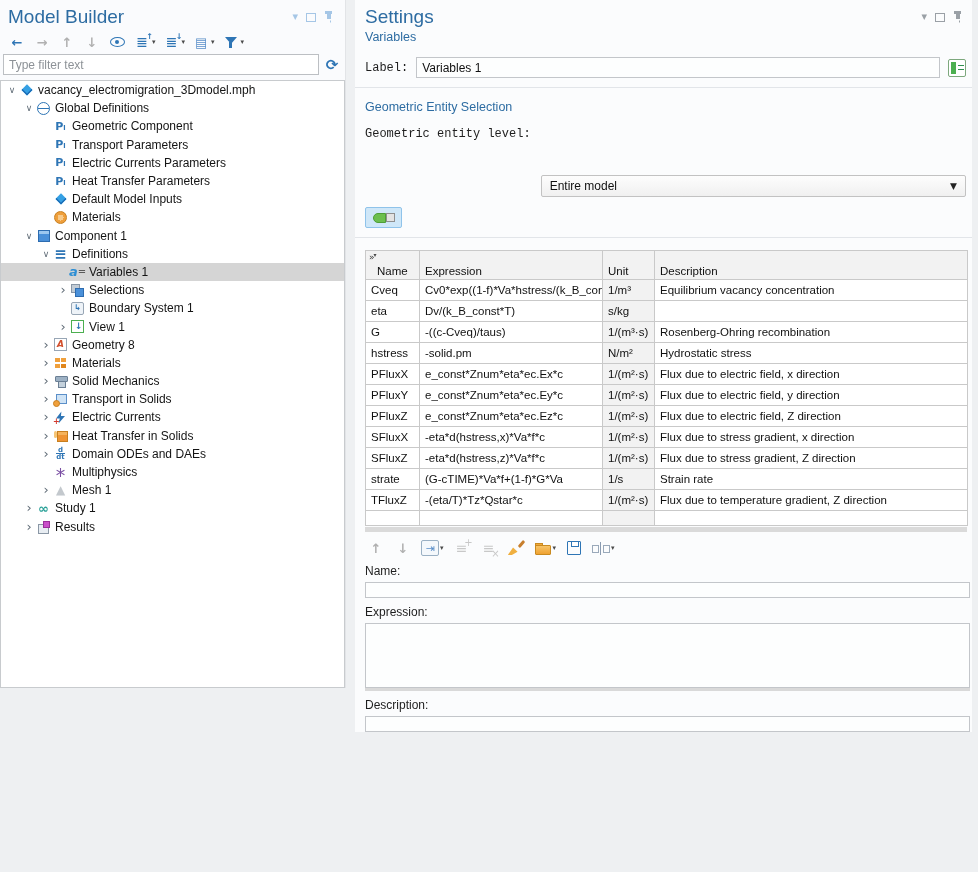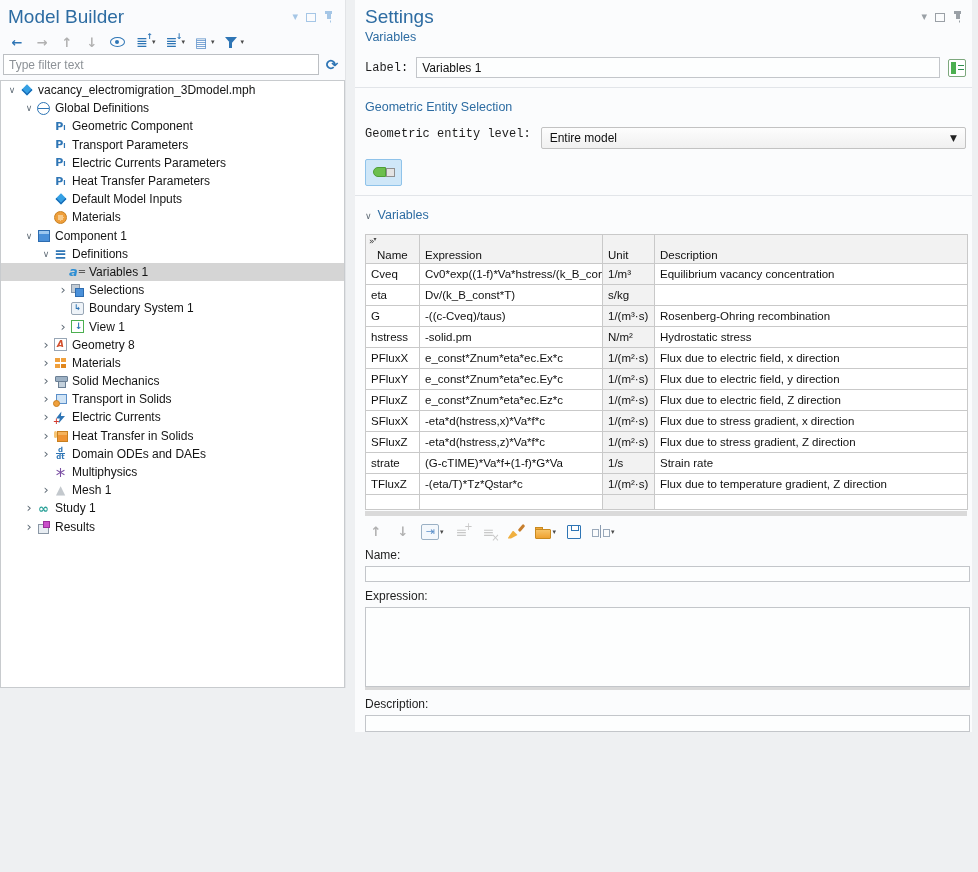--- a/index.html
+++ b/index.html
@@ -146,21 +146,21 @@
   #rename-btn::before { content:""; position:absolute; left:2px; top:2px; width:5px; height:12px; background:#4caf50; }
   #rename-btn::after  { content:""; position:absolute; left:9px; top:5px; width:6px; height:1.6px;
                         background:#2f8f4e; box-shadow: 0 4px 0 #2f8f4e; }
 
   .section-heading { font-size: 12.5px; color: #2d6ca2; margin-top: 12px; }
   .section-heading .sec-chevron { color:#5f6b76; font-size:9px; margin-right:6px; font-family:"DejaVu Sans",sans-serif; }
 
   #level-row { display: flex; margin-top: 13px; gap: 10px; }
   #level-combo { flex: 1; height: 22px; border: 1px solid #c2c2c2; border-radius: 2px;
     background: linear-gradient(180deg, #fdfdfd, #f0f0f0);
-    display: flex; align-items: center; padding: 0 8px; font-size: 12px; color: #111; }
+    display: flex; align-items: center; padding: 0 8px; font-size: 12px; color: #111; margin-top: 48px; }
   #level-combo .combo-value { flex: 1; }
   #level-combo .combo-caret { font-size: 9px; color: #222; font-family:"DejaVu Sans",sans-serif; }
 
   #active-toggle-btn { margin-top: 10px; width: 37px; height: 34px; background: #cfe7f8;
     border: 1px solid #8fc3ea; border-radius: 2px; display: flex; align-items: center; justify-content: center; }
   .toggle-pill { display: flex; align-items: center; }
   .toggle-on  { width: 13px; height: 10px; background: #6cbf4e; border: 1px solid #4e9e37;
                 border-radius: 5px 0 0 5px; }
   .toggle-off { width: 9px; height: 9px; background: #e3e3e3; border: 1px solid #8f8f8f; }
 
@@ -421,23 +421,20 @@
 
   <div id="active-toggle-btn">
     <span class="toggle-pill">
       <span class="toggle-on"></span>
       <span class="toggle-off"></span>
     </span>
   </div>
 
   <div class="divider"></div>
 
-  <div class="section-heading">
-    <span class="sec-chevron">∨</span><span>Variables</span>
-  </div>
 
   <div id="vars-table-wrap">
     <table id="vars-table">
       <colgroup>
           <col style="width:54px">
           <col style="width:183px">
           <col style="width:52px">
           <col style="width:313px">
         </colgroup>
       <thead>

